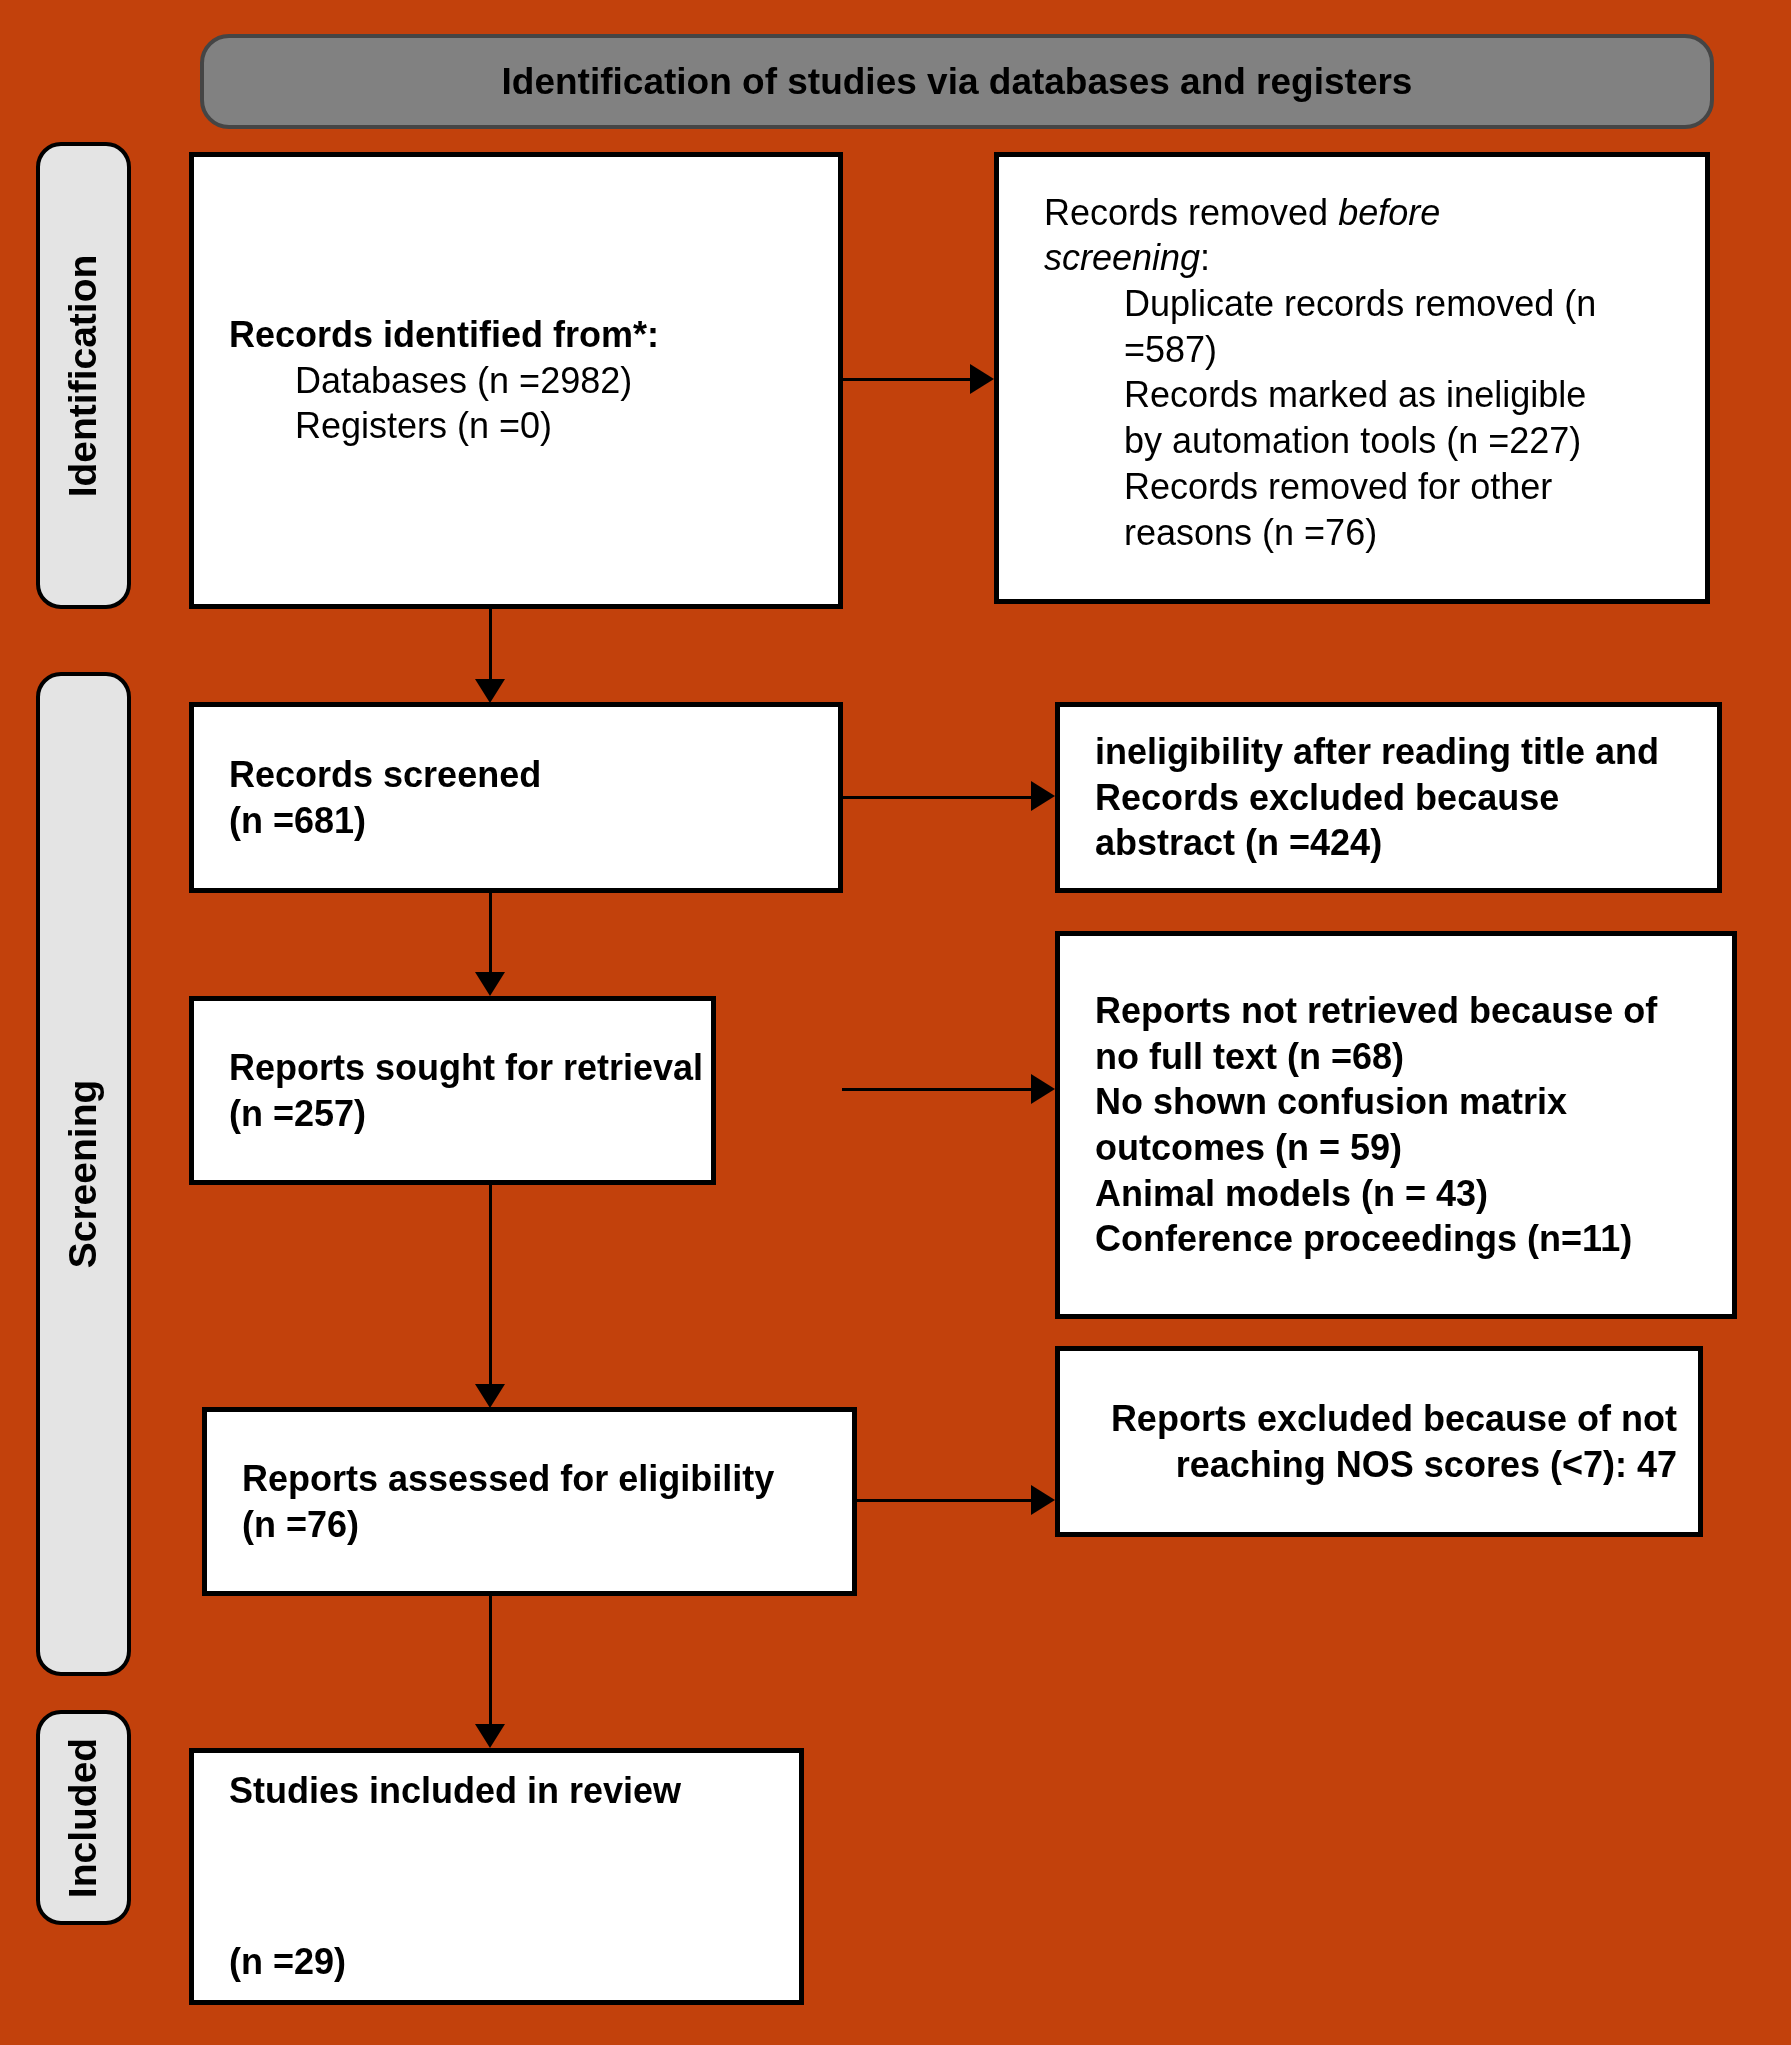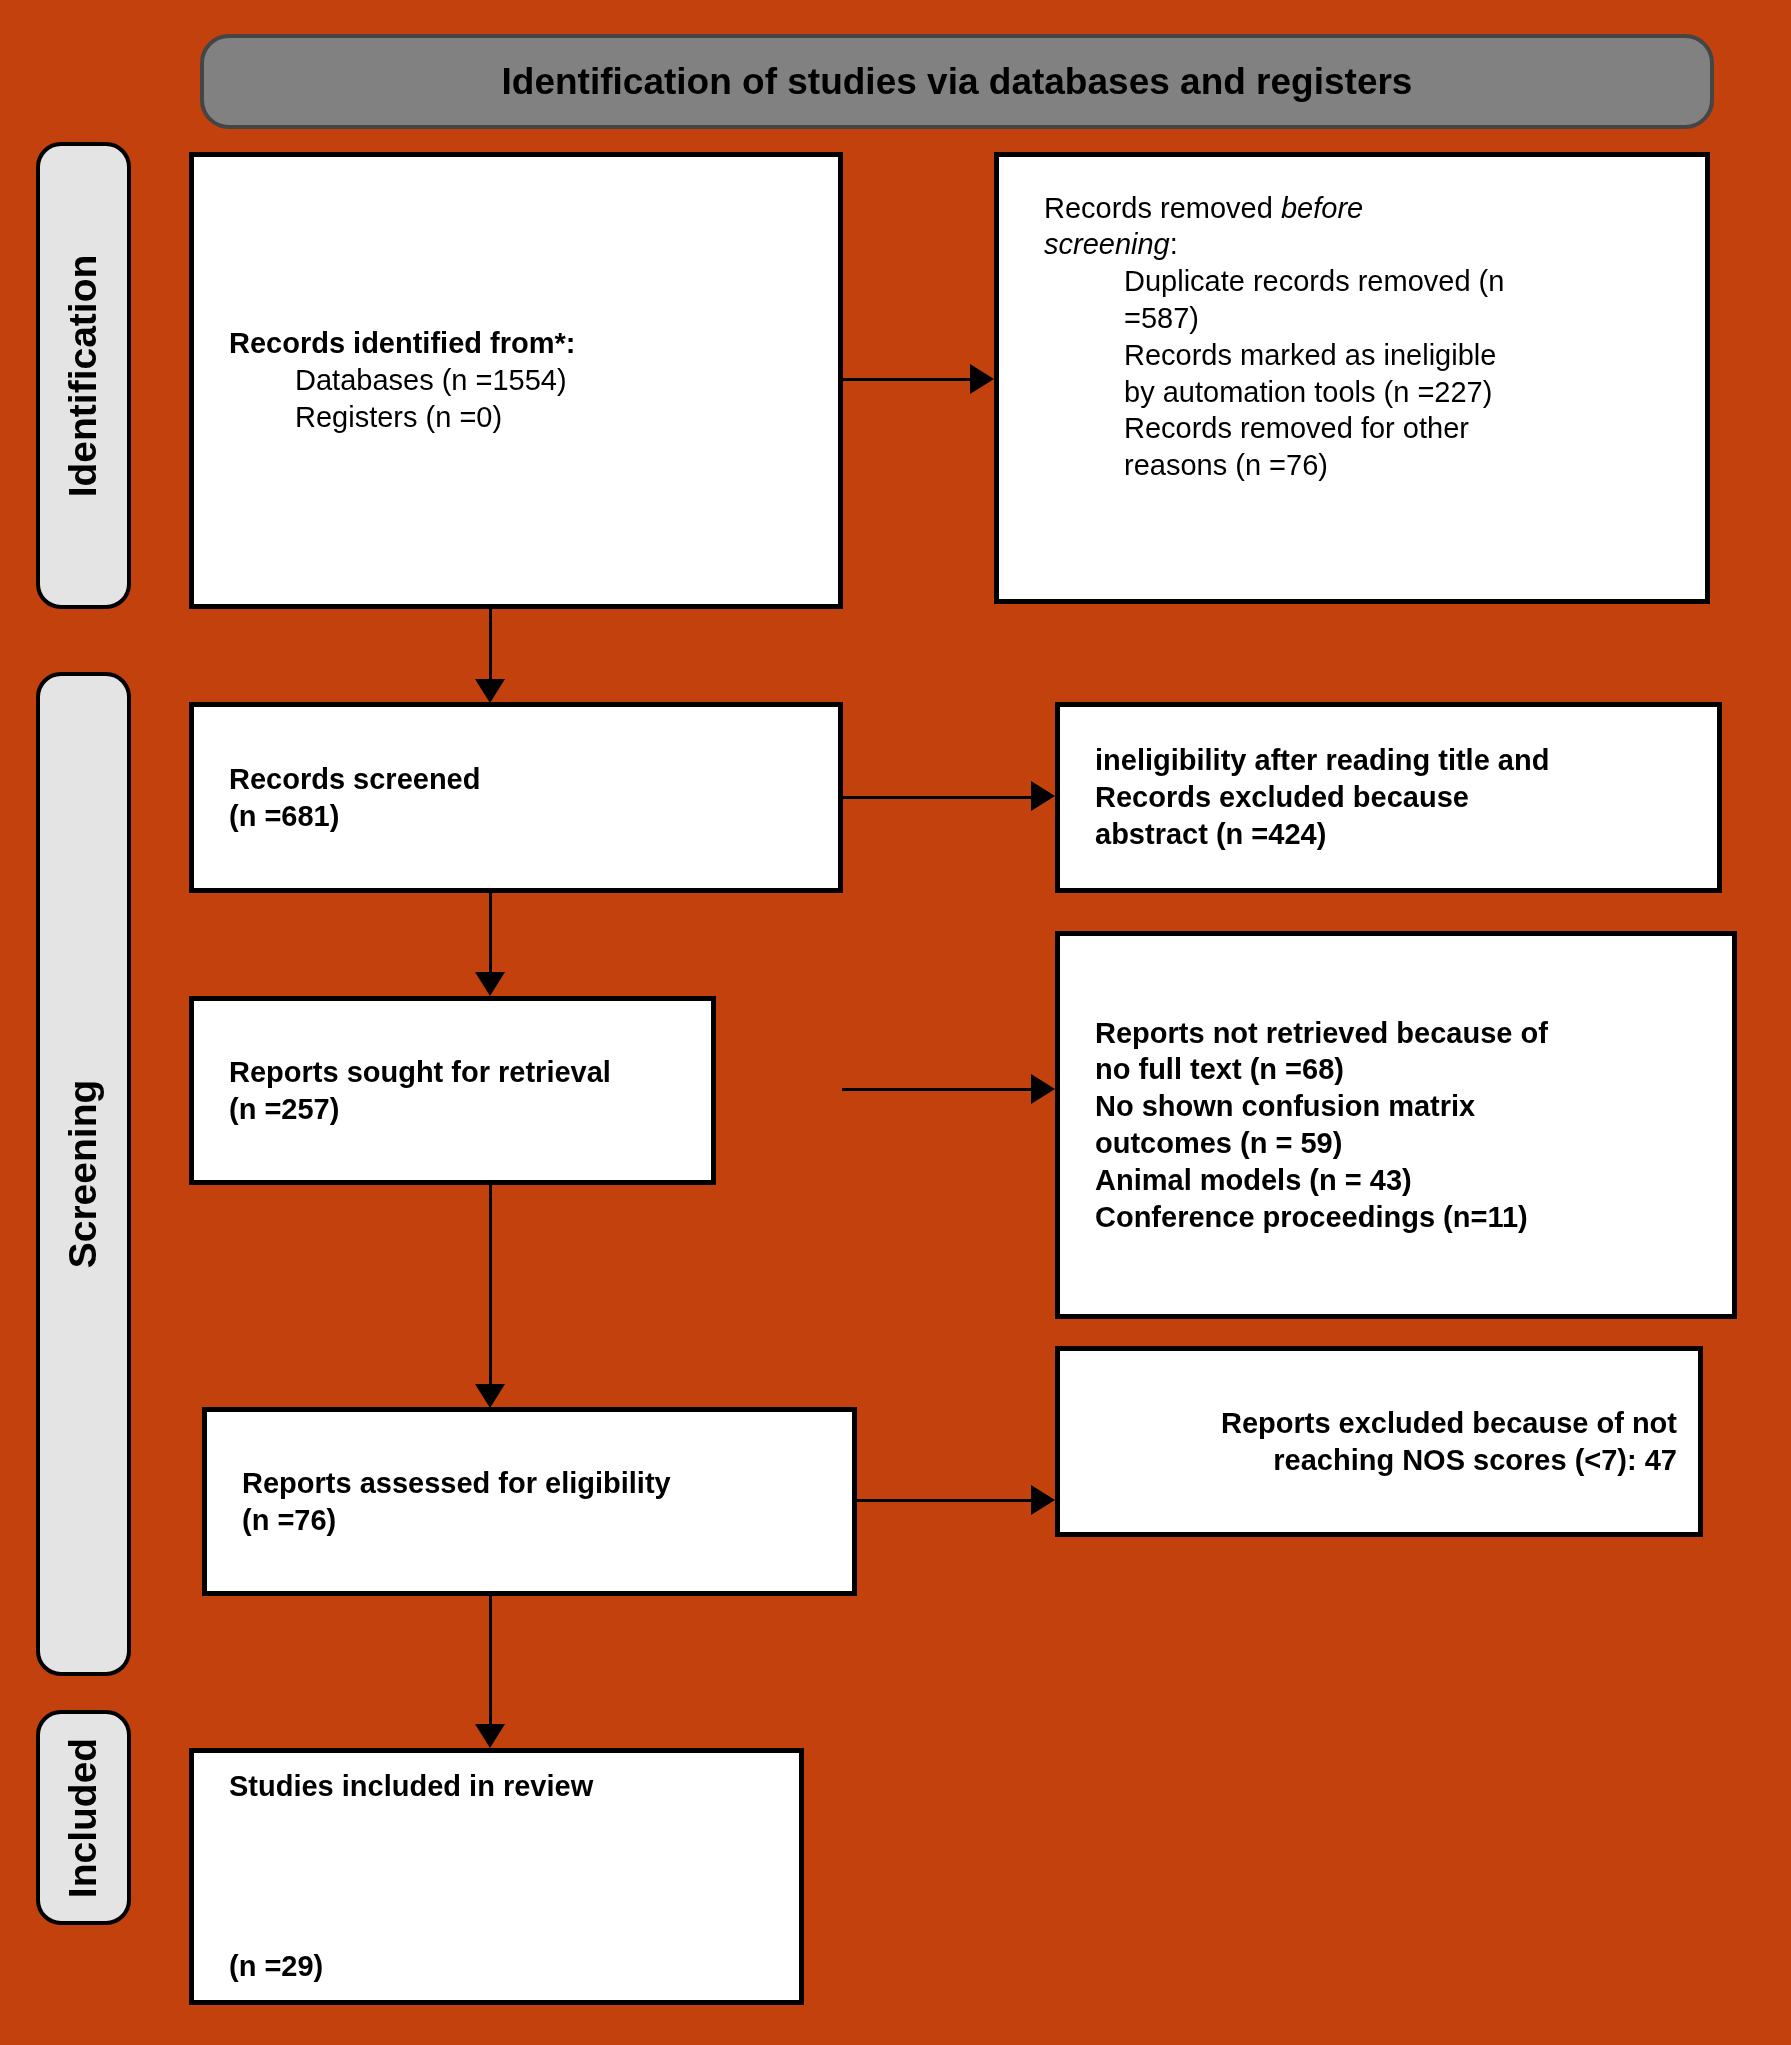--- a/index.html
+++ b/index.html
@@ -39,21 +39,21 @@
     transform:rotate(-90deg);
     white-space:nowrap;
     font-size:39px;font-weight:bold;color:#000;
   }
   
   .box{
     position:absolute;
     background:#ffffff;
     border:5.6px solid #000;
     box-sizing:border-box;
-    font-size:29px;line-height:1.27;
+    font-size:36px;line-height:1.27;
     display:flex;flex-direction:column;justify-content:center;
     padding:15px 21px 15px 35px;
   }
   .box.top-align{justify-content:flex-start;padding-top:32.5px;padding-left:45px;}
   .box .line{white-space:nowrap;font-weight:bold;}
   .box .wrapline{white-space:nowrap;}
   .box .sub{margin-left:66px;white-space:nowrap;}
   .box .sub-deep{margin-left:80px;white-space:nowrap;}
   i{font-style:italic;}
   
@@ -86,21 +86,21 @@
   </div>
   <div class="rail" style="top:672px;height:1004px;">
     <span class="rail-label">Screening</span>
   </div>
   <div class="rail" style="top:1710px;height:215px;">
     <span class="rail-label">Included</span>
   </div>
 
   <div class="box" style="left:189px;top:152px;width:654px;height:457px;">
     <div class="line">Records identified from*:</div>
-    <div class="sub">Databases (n =1554)</div>
+    <div class="sub">Databases (n =2982)</div>
     <div class="sub">Registers (n =0)</div>
   </div>
 
   <div class="box" style="left:189px;top:702px;width:654px;height:191px;">
     <div class="line">Records screened</div>
     <div class="line">(n =681)</div>
   </div>
 
   <div class="box" style="left:189px;top:996px;width:527px;height:189px;">
     <div class="line">Reports sought for retrieval</div>

